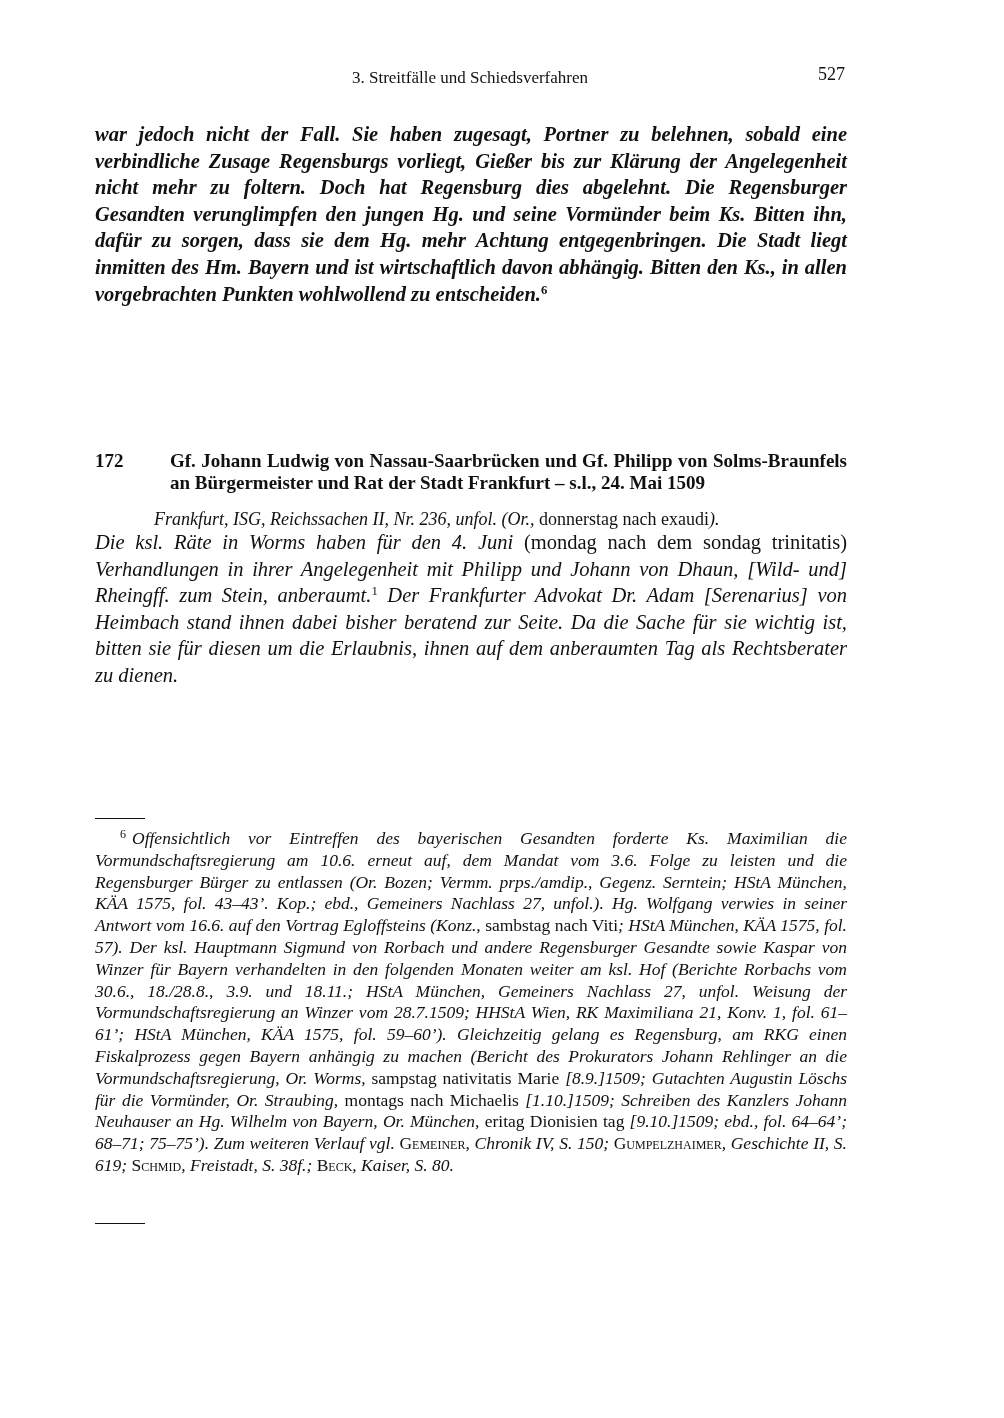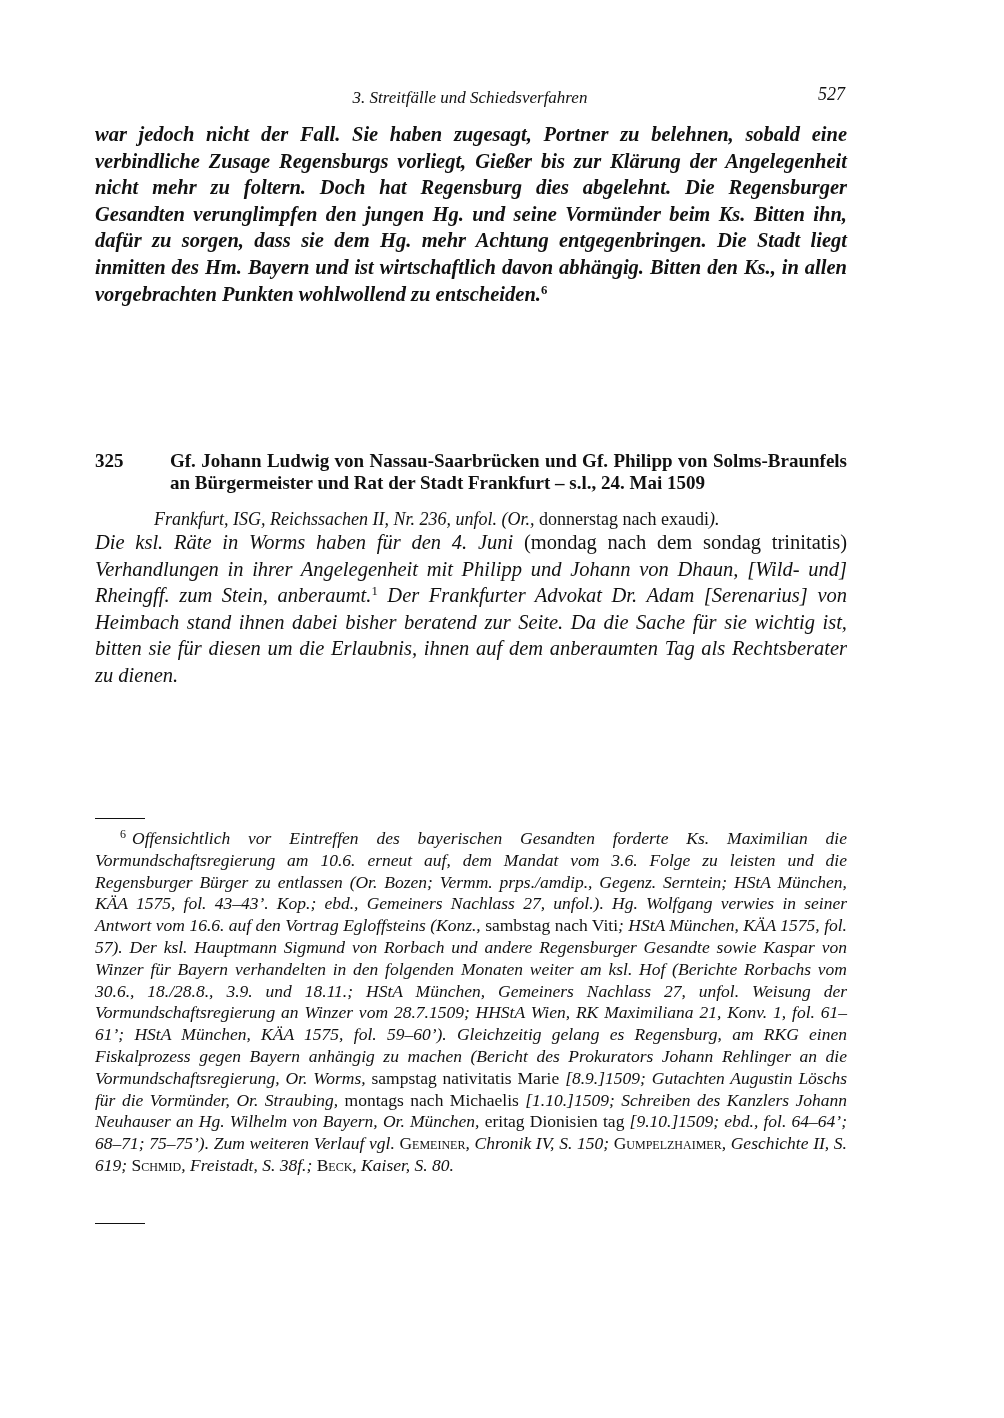--- a/index.html
+++ b/index.html
@@ -2,21 +2,21 @@
 <html><head>
 <meta charset="utf-8">
 <style>
   html, body { margin: 0; padding: 0; background: #ffffff; }
   body {
     width: 1004px; height: 1418px; position: relative; overflow: hidden;
     font-family: "Liberation Serif", "DejaVu Serif", serif; color: #111;
   }
   .page { position: absolute; left: 0; top: 0; width: 1004px; height: 1418px; }
   .running-head {
-    position: absolute; top: 84px; left: 95px; width: 750px; height: 28px; font-style: italic;
+    position: absolute; top: 64px; left: 95px; width: 750px; height: 28px;
   }
   .running-title {
     position: absolute; left: 0; right: 0; text-align: center;
     font-size: 17px; top: 4px;
   }
   .page-number { position: absolute; right: 0; top: 0; font-size: 18px; }
 
   .body-text {
     position: absolute; left: 95px; width: 752px;
     font-size: 20.5px; line-height: 26.6px; text-align: justify; font-style: italic;
@@ -60,21 +60,21 @@
 
   <div class="running-head">
     <div class="running-title">3. Streitfälle und Schiedsverfahren</div>
     <div class="page-number">527</div>
   </div>
 
   <div class="body-text" id="p1"><span>war jedoch nicht der Fall. Sie haben zugesagt, Portner zu belehnen, sobald eine verbindliche Zusage Regensburgs vorliegt, Gießer bis zur Klärung der Angelegenheit nicht mehr zu foltern. Doch hat Regensburg dies abgelehnt. Die Regensburger Gesandten verunglimpfen den jungen Hg. und seine Vormünder beim Ks. Bitten ihn, dafür zu sorgen, dass sie dem Hg. mehr Achtung entgegenbringen. Die Stadt liegt inmitten des Hm. Bayern und ist wirtschaftlich davon abhängig. Bitten den Ks., in allen vorgebrachten Punkten wohlwollend zu entscheiden.</span><sup>6</sup></div>
 
 
   <div class="doc-entry">
-    <div class="doc-number">325</div>
+    <div class="doc-number">172</div>
     <div class="doc-title">Gf. Johann Ludwig von Nassau-Saarbrücken und Gf. Philipp von Solms-Braunfels an Bürgermeister und Rat der Stadt Frankfurt – s.l., 24. Mai 1509</div>
     <div class="doc-source"><span>Frankfurt, ISG, Reichssachen II, Nr. 236, unfol. (Or.,</span><span class="roman"> donnerstag nach exaudi</span><span>).</span></div>
   </div>
 
   <div class="body-text" id="p2"><span>Die ksl. Räte in Worms haben für den 4. Juni</span><span class="roman"> (mondag nach dem sondag trinitatis) </span><span>Verhandlungen in ihrer Angelegenheit mit Philipp und Johann von Dhaun, [Wild- und] Rheingff. zum Stein, anberaumt.</span><sup>1</sup><span> Der Frankfurter Advokat Dr. Adam [Serenarius] von Heimbach stand ihnen dabei bisher beratend zur Seite. Da die Sache für sie wichtig ist, bitten sie für diesen um die Erlaubnis, ihnen auf dem anberaumten Tag als Rechtsberater zu dienen.</span></div>
 
   <div class="fn-rule" style="top:818px;"></div>
   <div class="fn" style="top:824px;"><span class="fn-mark">6</span><span>Offensichtlich vor Eintreffen des bayerischen Gesandten forderte Ks. Maximilian die Vormundschaftsregierung am 10.6. erneut auf, dem Mandat vom 3.6. Folge zu leisten und die Regensburger Bürger zu entlassen (Or. Bozen; Vermm. prps./amdip., Gegenz. Serntein; HStA München, KÄA 1575, fol. 43–43’. Kop.; ebd., Gemeiners Nachlass 27, unfol.). Hg. Wolfgang verwies in seiner Antwort vom 16.6. auf den Vortrag Egloffsteins (Konz.,</span><span class="roman"> sambstag nach Viti</span><span>; HStA München, KÄA 1575, fol. 57). Der ksl. Hauptmann Sigmund von Rorbach und andere Regensburger Gesandte sowie Kaspar von Winzer für Bayern verhandelten in den folgenden Monaten weiter am ksl. Hof (Berichte Rorbachs vom 30.6., 18./28.8., 3.9. und 18.11.; HStA München, Gemeiners Nachlass 27, unfol. Weisung der Vormundschaftsregierung an Winzer vom 28.7.1509; HHStA Wien, RK Maximiliana 21, Konv. 1, fol. 61–61’; HStA München, KÄA 1575, fol. 59–60’). Gleichzeitig gelang es Regensburg, am RKG einen Fiskalprozess gegen Bayern anhängig zu machen (Bericht des Prokurators Johann Rehlinger an die Vormundschaftsregierung, Or. Worms,</span><span class="roman"> sampstag nativitatis Marie </span><span>[8.9.]1509; Gutachten Augustin Löschs für die Vormünder, Or. Straubing,</span><span class="roman"> montags nach Michaelis </span><span>[1.10.]1509; Schreiben des Kanzlers Johann Neuhauser an Hg. Wilhelm von Bayern, Or. München,</span><span class="roman"> eritag Dionisien tag </span><span>[9.10.]1509; ebd., fol. 64–64’; 68–71; 75–75’). Zum weiteren Verlauf vgl.</span><span class="sc"> Gemeiner</span><span>, Chronik IV, S. 150;</span><span class="sc"> Gumpelzhaimer</span><span>, Geschichte II, S. 619;</span><span class="sc"> Schmid</span><span>, Freistadt, S. 38f.;</span><span class="sc"> Beck</span><span>, Kaiser, S. 80.</span></div>
 
   <div class="fn-rule" style="top:1223px;"></div>

